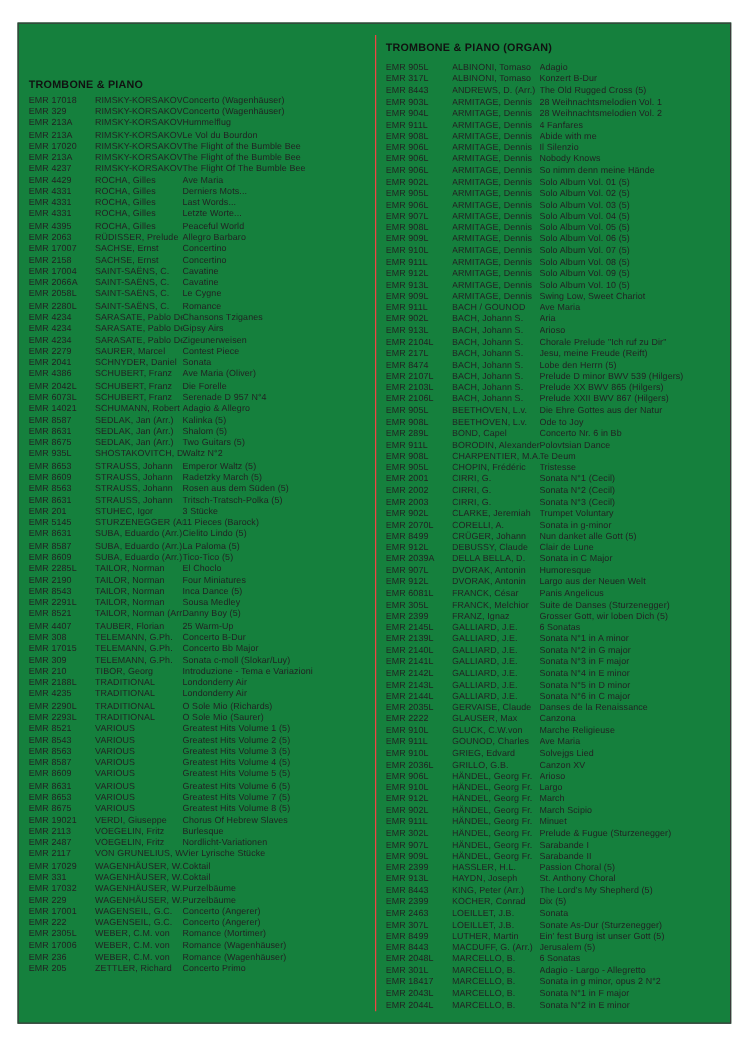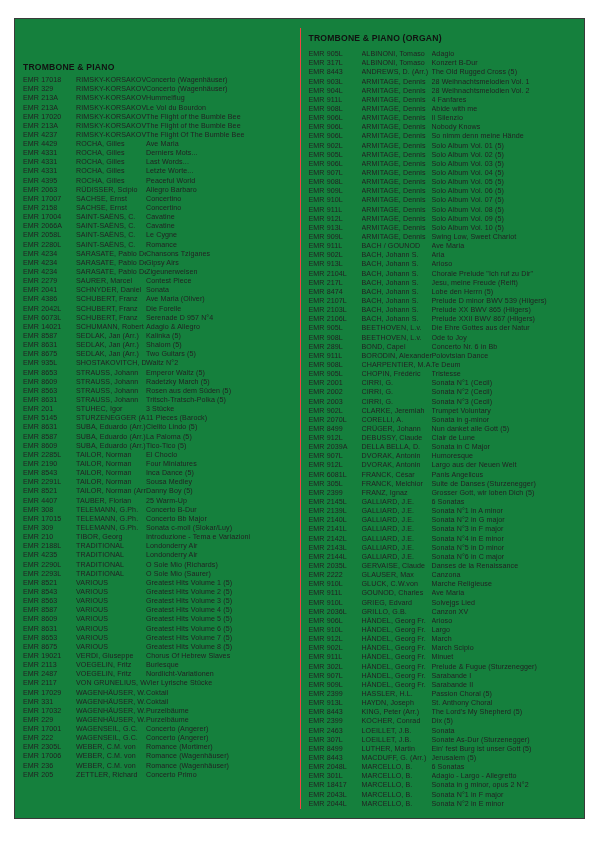--- a/index.html
+++ b/index.html
@@ -91,21 +91,21 @@
           <span class="cell c1">ROCHA, Gilles</span>
           <span class="cell c2">Letzte Worte...</span>
         </div>
         <div class="row">
           <span class="cell c0">EMR 4395</span>
           <span class="cell c1">ROCHA, Gilles</span>
           <span class="cell c2">Peaceful World</span>
         </div>
         <div class="row">
           <span class="cell c0">EMR 2063</span>
-          <span class="cell c1">RÜDISSER, Scipio</span>
+          <span class="cell c1">RÜDISSER, Prelude</span>
           <span class="cell c2">Allegro Barbaro</span>
         </div>
         <div class="row">
           <span class="cell c0">EMR 17007</span>
           <span class="cell c1">SACHSE, Ernst</span>
           <span class="cell c2">Concertino</span>
         </div>
         <div class="row">
           <span class="cell c0">EMR 2158</span>
           <span class="cell c1">SACHSE, Ernst</span>

